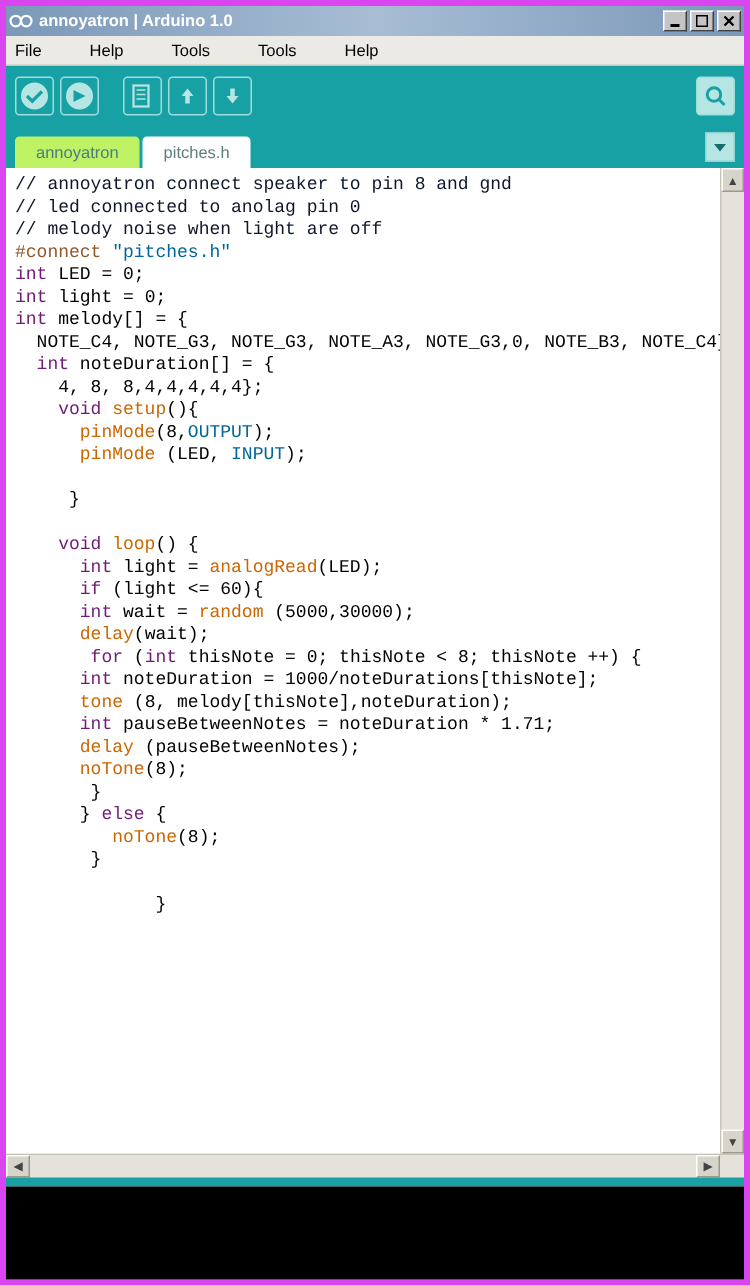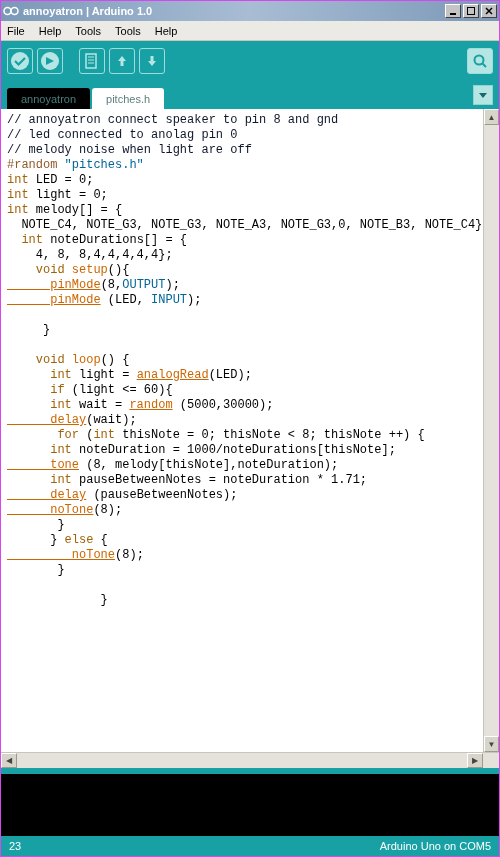--- a/index.html
+++ b/index.html
@@ -1,52 +1,52 @@
 <!DOCTYPE html>
 <html><head>
 <meta charset="utf-8">
 <style>
   * { box-sizing: border-box; }
   body { margin:0; padding:0; font-family: Verdana, Geneva, sans-serif; font-size:11px; background:#c0c0c0; width:500px; height:857px; overflow:hidden; }
-  .window { width:500px; height:857px; background:#eceae5; display:flex; flex-direction:column; border:1px solid #d946ef; }
+  .window { width:500px; height:857px; background:#eceae5; display:flex; flex-direction:column; border:4px solid #d946ef; }
   
   .titlebar { height:20px; background:linear-gradient(to right,#7b98b8 0%, #a8bdd4 50%, #7b98b8 100%); display:flex; align-items:center; padding:0 2px; color:#fff; font-weight:bold; font-size:11px; }
   .titlebar .tb-icon { width:16px; height:16px; margin-right:4px; display:flex; align-items:center; justify-content:center; }
   .titlebar .tb-icon svg{display:block}
   .titlebar .title-text { flex:1; }
   .win-buttons { display:flex; gap:2px; }
   .win-btn { width:16px; height:14px; background:#c4c4c4; border:1px solid #fff; border-right-color:#404040; border-bottom-color:#404040; display:flex; align-items:center; justify-content:center; font-size:9px; font-family:Arial; color:#000; }
   
-  .menubar { height:20px; background:#eceae5; display:flex; align-items:center; padding:0 6px; gap:14px; border-bottom:1px solid #c9c6bd; font-size:11px; }
+  .menubar { height:20px; background:#eceae5; display:flex; align-items:center; padding:0 6px; gap:32px; border-bottom:1px solid #c9c6bd; font-size:11px; }
   .menubar span{cursor:default}
   
   .toolbar { height:40px; background:#17a1a5; display:flex; align-items:center; padding:0 6px; gap:4px; }
   .tool-btn { width:26px; height:26px; border:1px solid #9fdcdc; border-radius:3px; display:flex; align-items:center; justify-content:center; color:#fff; background:transparent; }
   .tool-btn svg{display:block}
   .toolbar .spacer{flex:1}
   
   .tabstrip { height:28px; background:#17a1a5; display:flex; align-items:flex-end; padding:0 6px; gap:0; position:relative;}
   .tab { padding:5px 14px 5px 14px; background:#ffffff; color:#5e7d7d; font-size:11px; border-top-left-radius:3px; border-top-right-radius:3px; margin-right:2px; position:relative; top:1px;}
-  .tab.active { background:#000000; color:#4a7d7d; }
+  .tab.active { background:#bef264; color:#4a7d7d; }
   .tabstrip .tab-menu { margin-left:auto; width:20px; height:20px; background:#b6e6e4; border:1px solid #8fd4d1; display:flex; align-items:center; justify-content:center; color:#17696b; align-self:center;}
   
   .editor-wrap{flex:1; background:#fff; position:relative; display:flex;}
   .editor { flex:1; padding:4px 4px 4px 6px; font-family:"Courier New",monospace; font-size:12px; line-height:15px; white-space:pre; color:#000; overflow:hidden;}
   .v-scroll { width:16px; background:#e4e2db; display:flex; flex-direction:column; border-left:1px solid #c7c4ba;}
   .v-scroll .arrow{height:16px; background:#d7d4c9; border:1px solid #fff; border-right-color:#9c998d; border-bottom-color:#9c998d; display:flex;align-items:center;justify-content:center;font-size:8px;color:#444}
   .v-scroll .track{flex:1}
   .h-scroll { height:16px; background:#e4e2db; display:flex; border-top:1px solid #c7c4ba;}
   .h-scroll .arrow{width:16px; background:#d7d4c9; border:1px solid #fff; border-right-color:#9c998d; border-bottom-color:#9c998d;display:flex;align-items:center;justify-content:center;font-size:8px;color:#444}
   .h-scroll .track{flex:1}
   .h-scroll .corner{width:16px}
   
   .cm  {color:#0f172a;}   
   .pp  {color:#8f5a2a;}   
-  .ty  {color:#a16207;}   
-  .fn  {color:#cc6600;text-decoration:underline;}   
+  .ty  {color:#701a75;}   
+  .fn  {color:#cc6600;}   
   .kw  {color:#006699;}   
   .sp  {color:#cc6600;font-weight:normal;} 
   
   .splitter{height:6px;background:#17a1a5;}
   .console{height:62px;background:#000;color:#fff;font-family:"Courier New",monospace;font-size:11px;overflow:hidden}
   
   .status{height:20px;background:#17a1a5;color:#fff;display:flex;align-items:center;padding:0 8px;font-size:11px;}
   .status .st-right{margin-left:auto}
 </style>
 </head>
@@ -138,26 +138,26 @@
         <svg width="8" height="8">
           <polygon points="0,2 8,2 4,7" fill="#17696b"></polygon>
         </svg>
       </div>
   </div>
 
   <div class="editor-wrap">
     <div class="editor"><span class="cm">// annoyatron connect speaker to pin 8 and gnd</span>
 <span class="cm">// led connected to anolag pin 0</span>
 <span class="cm">// melody noise when light are off</span>
-<span class="pp">#random </span><span class="kw">"pitches.h"</span>
+<span class="pp">#connect </span><span class="kw">"pitches.h"</span>
 <span class="ty">int</span><span> LED = 0;</span>
 <span class="ty">int</span><span> light = 0;</span>
 <span class="ty">int</span><span> melody[] = {</span>
 <span>  NOTE_C4, NOTE_G3, NOTE_G3, NOTE_A3, NOTE_G3,0, NOTE_B3, NOTE_C4};</span>
-<span class="ty">  int</span><span> noteDurations[] = {</span>
+<span class="ty">  int</span><span> noteDuration[] = {</span>
 <span>    4, 8, 8,4,4,4,4,4};</span>
 <span class="ty">    void </span><span class="sp">setup</span><span>(){</span>
 <span class="fn">      pinMode</span><span>(8,</span><span class="kw">OUTPUT</span><span>);</span>
 <span class="fn">      pinMode</span><span> (LED, </span><span class="kw">INPUT</span><span>);</span>
 <span>      </span>
 <span>     }</span>
 <span>     </span>
 <span class="ty">    void </span><span class="sp">loop</span><span>() {</span>
 <span class="ty">      int</span><span> light = </span><span class="fn">analogRead</span><span>(LED);</span>
 <span class="ty">      if</span><span> (light &lt;= 60){</span>
@@ -184,18 +184,14 @@
   <div class="h-scroll">
     <div class="arrow">◀</div>
     <div class="track"></div>
     <div class="arrow">▶</div>
     <div class="corner"></div>
   </div>
 
   <div class="splitter"></div>
   <div class="console"></div>
 
-  <div class="status">
-    <span>23</span>
-    <span class="st-right">Arduino Uno on COM5</span>
-  </div>
 
 </div>
 
 </body></html>

